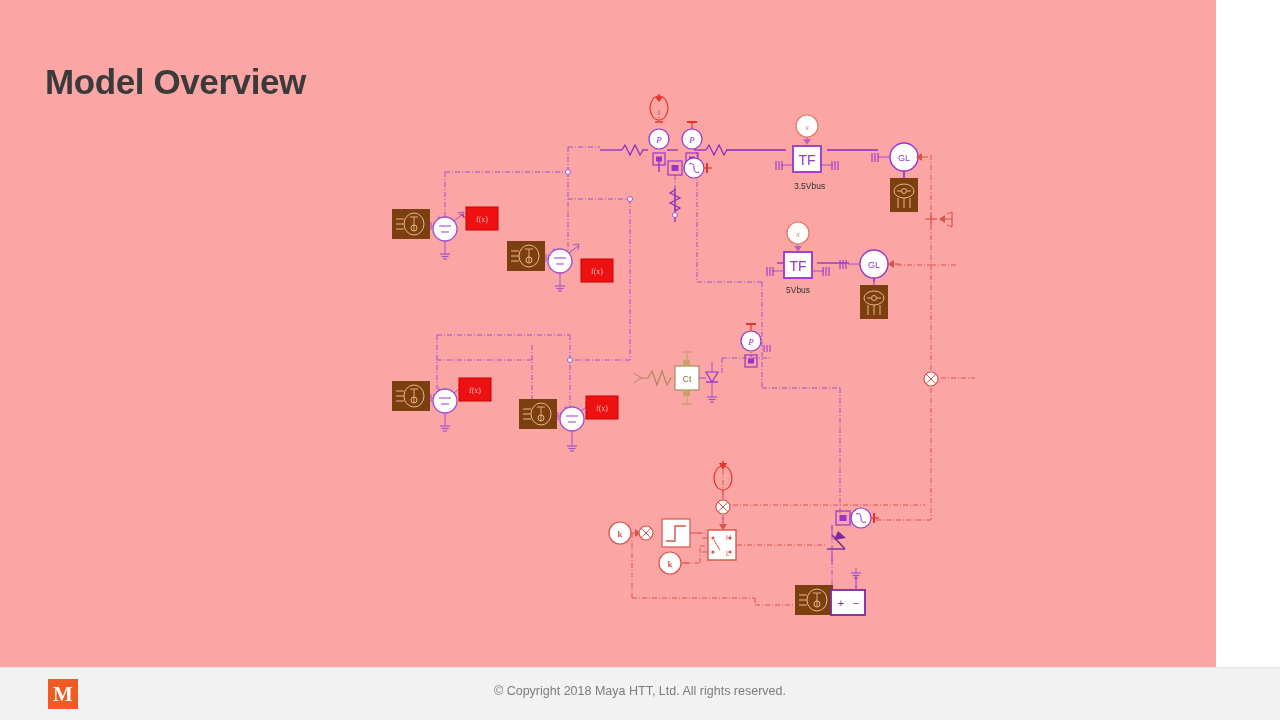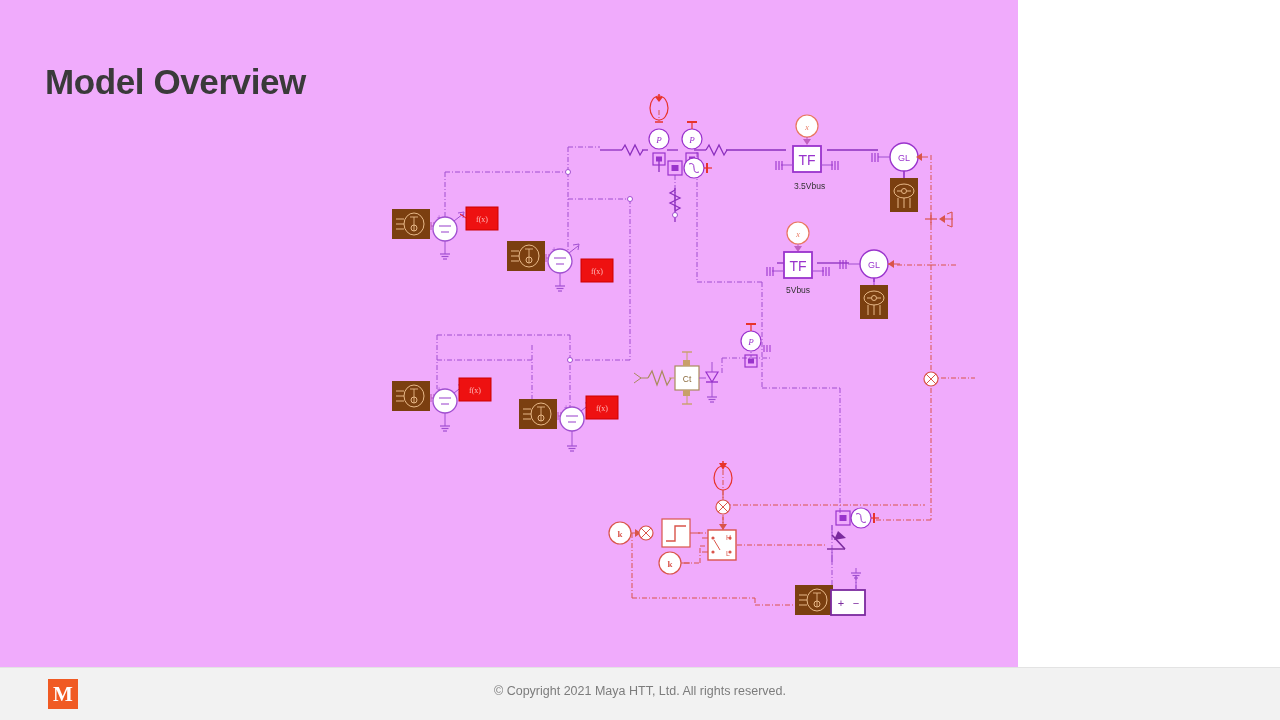--- a/index.html
+++ b/index.html
@@ -6,23 +6,23 @@
     margin: 0;
     padding: 0;
     width: 1280px;
     height: 720px;
     background: #ffffff;
     font-family: "Liberation Sans", sans-serif;
     overflow: hidden;
   }
   #slide {
     position: relative;
-    width: 1018px;
+    width: 1216px;
     height: 720px;
-    background: #f0abfc;
+    background: #fca5a5;
   }
   #page-title {
     position: absolute;
     left: 45px;
     top: 62px;
     font-size: 35px;
     font-weight: bold;
     color: #3a3a3a;
     letter-spacing: -0.4px;
     white-space: nowrap;
@@ -551,16 +551,16 @@
     <g fill="#ffffff" stroke="#a04fd0" stroke-width="1">
       <circle cx="568" cy="172" r="2.5"></circle>
       <circle cx="630" cy="199" r="2.5"></circle>
       <circle cx="570" cy="360" r="2.5"></circle>
       <circle cx="675" cy="215" r="2.5"></circle>
     </g>
   </svg>
 
   <div id="footer-bar">
     <div id="footer-logo">M</div>
-    <div id="footer-text">© Copyright 2021 Maya HTT, Ltd. All rights reserved.</div>
+    <div id="footer-text">© Copyright 2018 Maya HTT, Ltd. All rights reserved.</div>
   </div>
 
 </div>
 
 </body></html>

